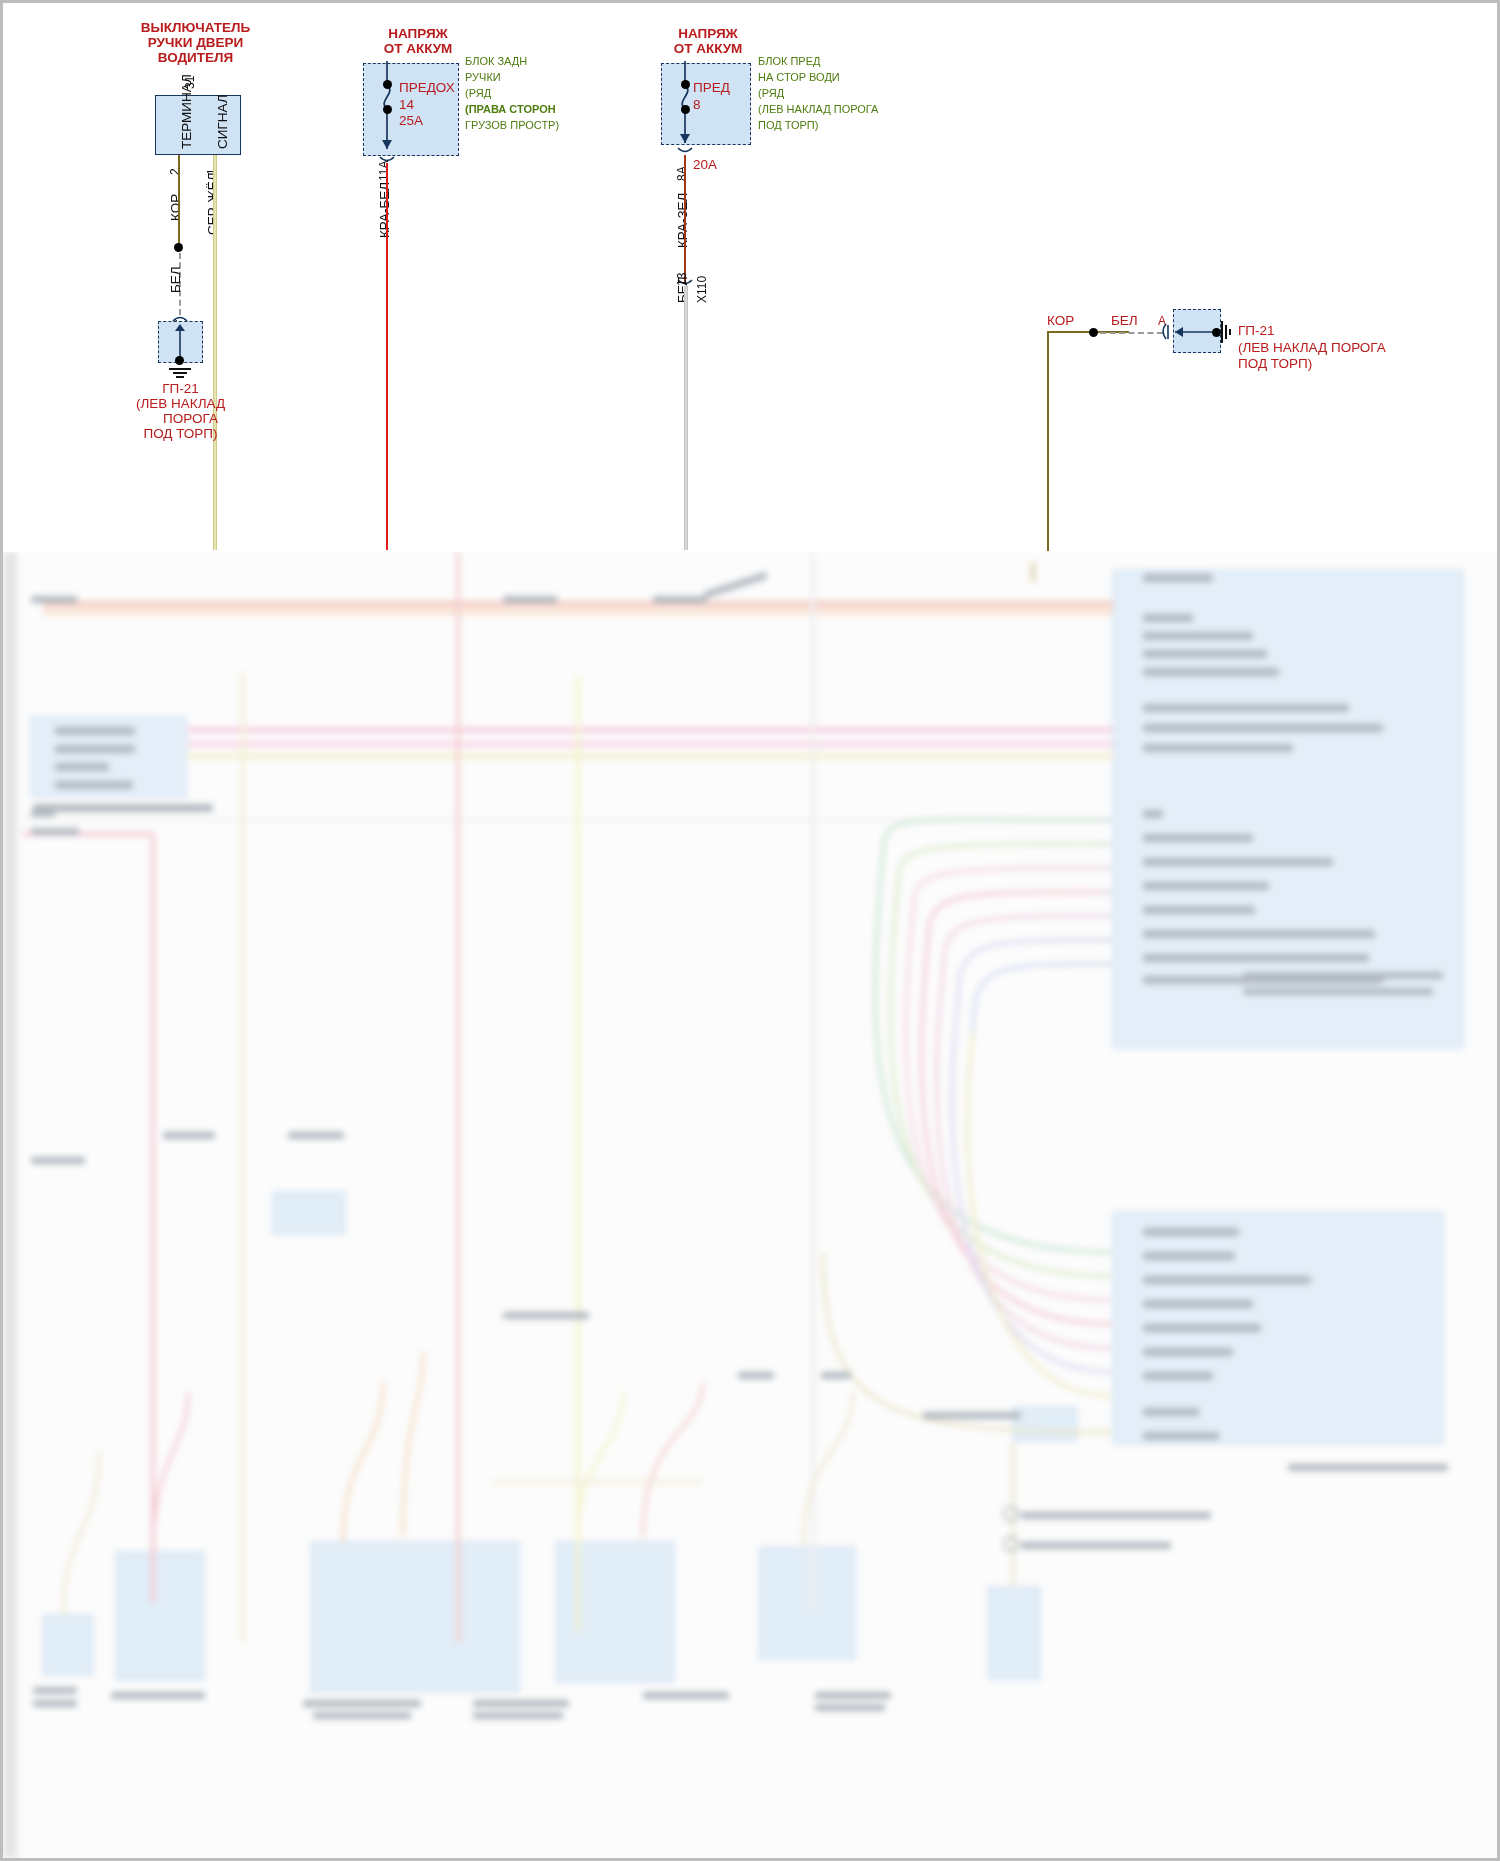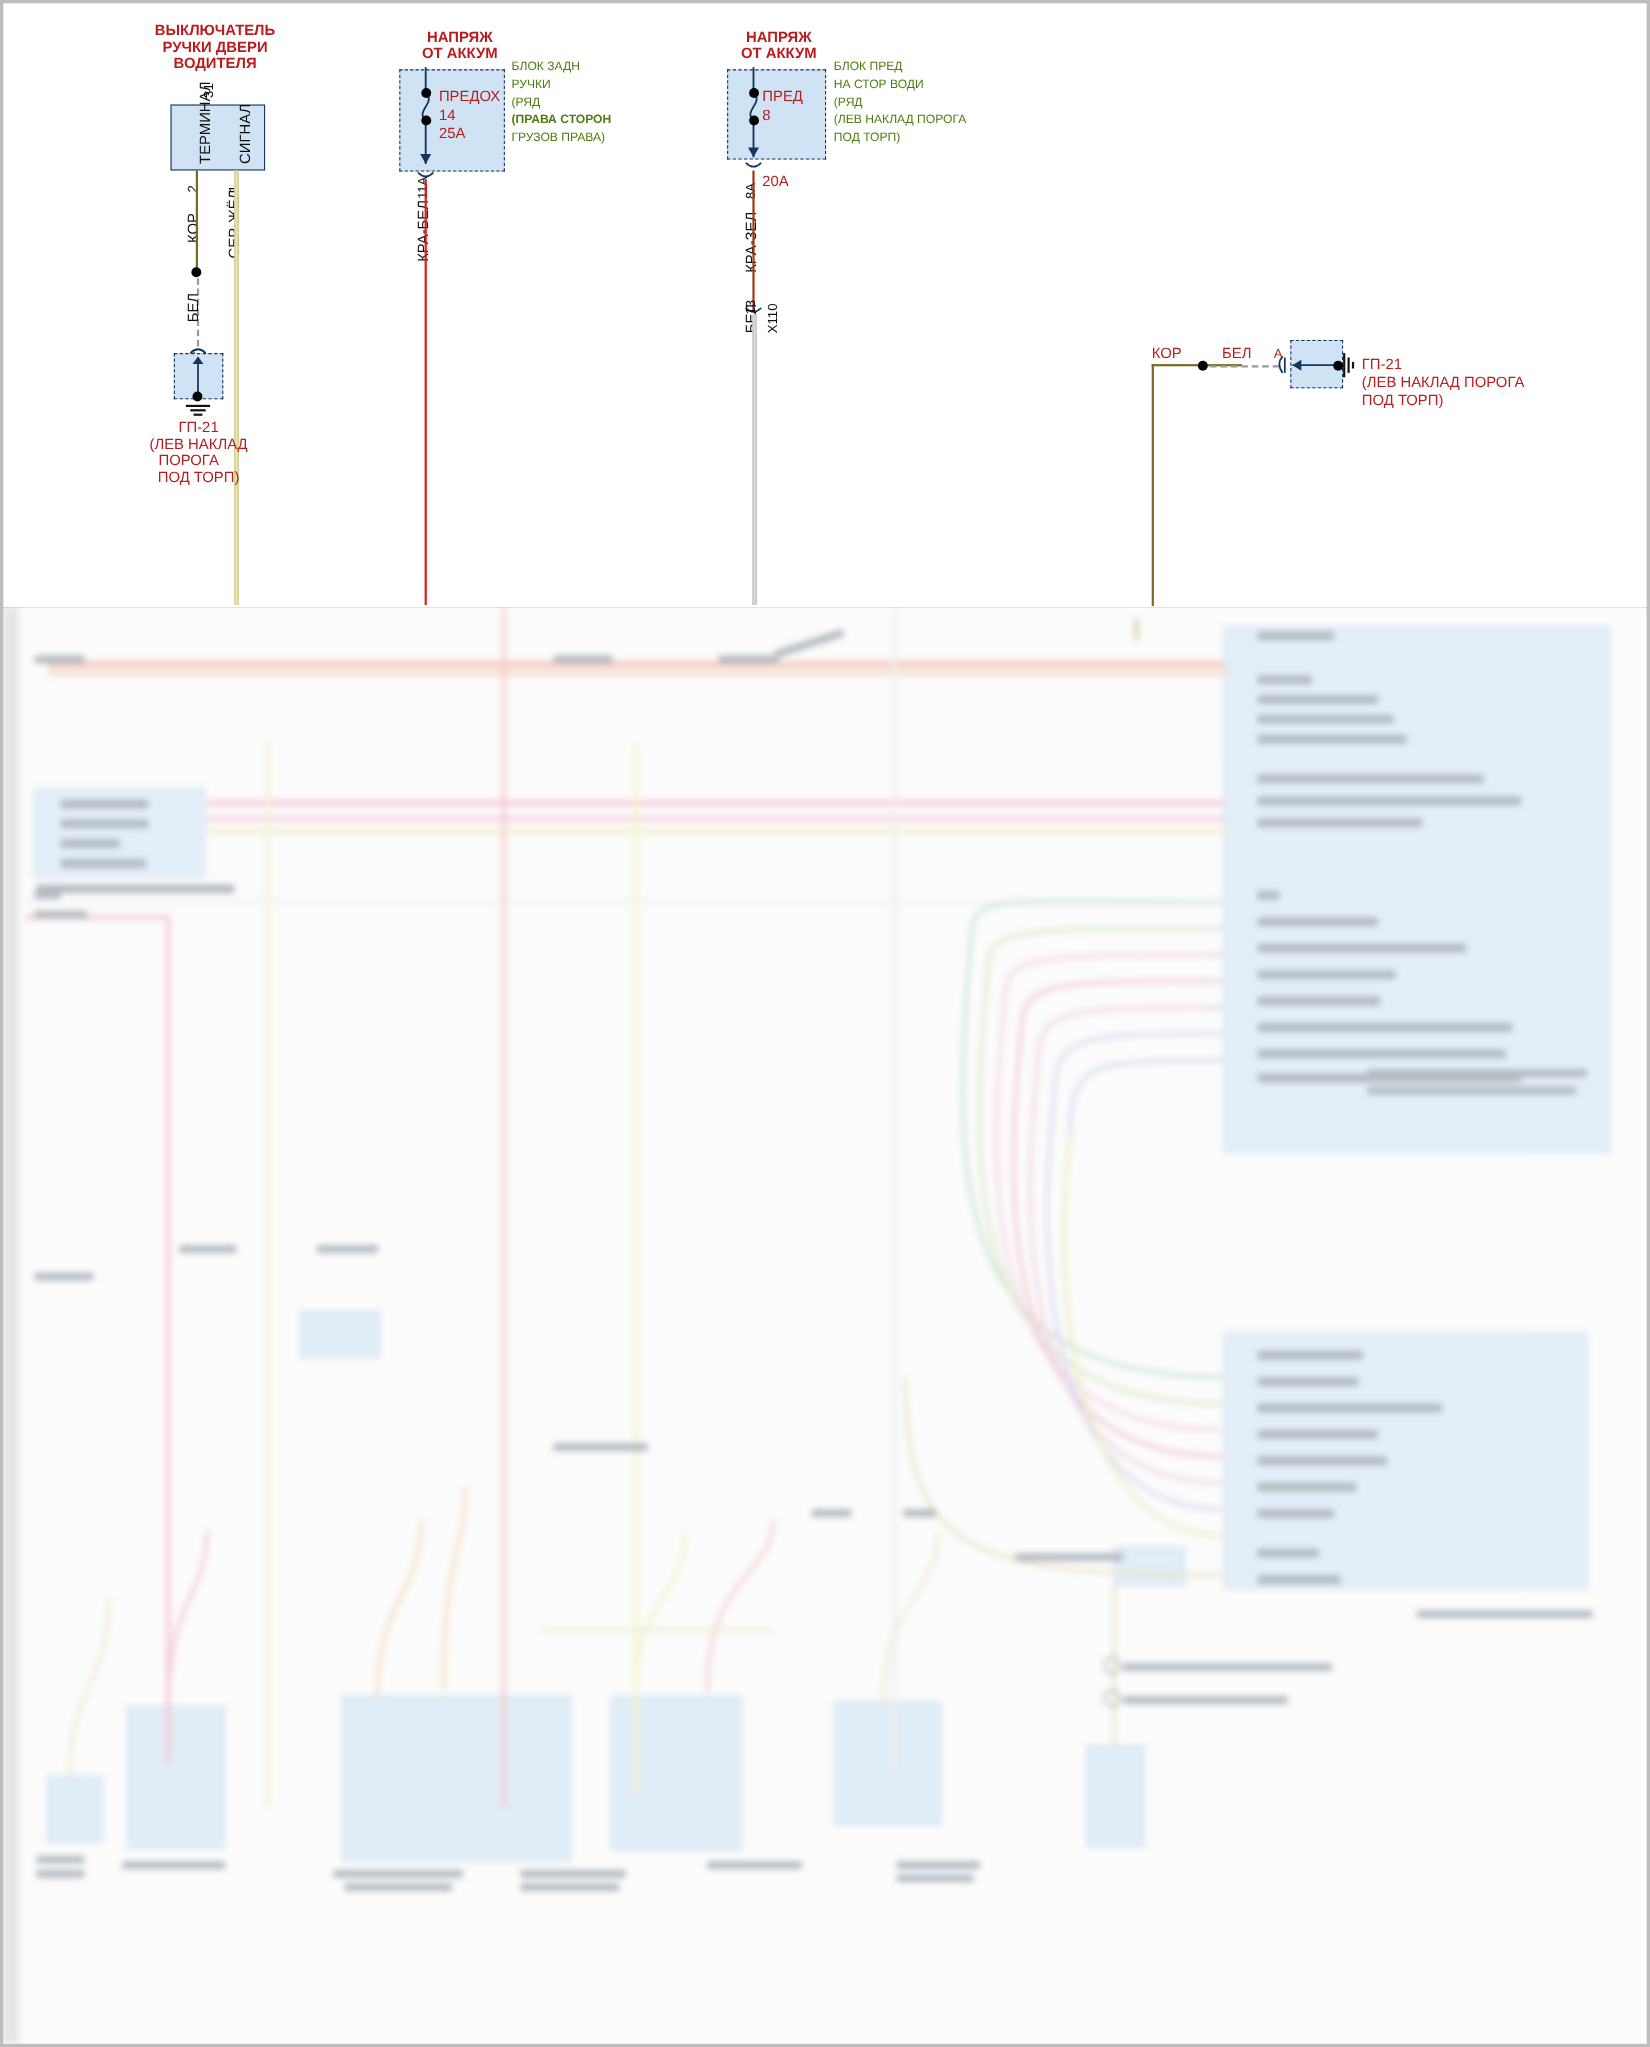--- a/index.html
+++ b/index.html
@@ -80,21 +80,21 @@
       <line x1="177" y1="357" x2="177" y2="322" stroke="#17365d" stroke-width="1.6"></line>
       <path d="M172 328 l5 -7 l5 7" fill="#17365d"></path>
       <line x1="166" y1="366" x2="188" y2="366" stroke="#111" stroke-width="2"></line>
       <line x1="170" y1="370" x2="184" y2="370" stroke="#111" stroke-width="2"></line>
       <line x1="173" y1="374" x2="181" y2="374" stroke="#111" stroke-width="2"></line>
     </svg>
     <div class="dot" style="left:172px;top:353px;"></div>
 
     <div class="t tc" style="left:105px;top:378px;width:145px;">ГП-21</div>
     <div class="t tc" style="left:105px;top:393px;width:145px;">(ЛЕВ НАКЛАД</div>
-    <div class="t tc" style="left:96px;top:408px;width:145px;">ПОРОГА</div>
+    <div class="t tc" style="left:115px;top:408px;width:145px;">ПОРОГА</div>
     <div class="t tc" style="left:105px;top:423px;width:145px;">ПОД ТОРП)</div>
 
     <div class="t tb tc" style="left:355px;top:23px;width:120px;">НАПРЯЖ</div>
     <div class="t tb tc" style="left:355px;top:38px;width:120px;">ОТ АККУМ</div>
 
     <div class="boxd" style="left:360px;top:60px;width:96px;height:93px;"></div>
     <svg class="ov">
       <line x1="384" y1="58" x2="384" y2="80" stroke="#17365d" stroke-width="1.7"></line>
       <path d="M384 82 c10 8 -10 16 0 24" stroke="#17365d" stroke-width="1.7" fill="none"></path>
       <line x1="384" y1="106" x2="384" y2="146" stroke="#17365d" stroke-width="1.7"></line>
@@ -105,21 +105,21 @@
     <div class="dot" style="left:380px;top:102px;"></div>
 
     <div class="t" style="left:396px;top:77px;">ПРЕДОХ</div>
     <div class="t" style="left:396px;top:94px;">14</div>
     <div class="t" style="left:396px;top:110px;">25А</div>
 
     <div class="fuse-label" style="left:462px;top:50px;">БЛОК ЗАДН</div>
     <div class="fuse-label" style="left:462px;top:66px;">РУЧКИ</div>
     <div class="fuse-label" style="left:462px;top:82px;">(РЯД</div>
     <div class="fuse-label" style="left:462px;top:98px;font-weight:bold;">(ПРАВА СТОРОН</div>
-    <div class="fuse-label" style="left:462px;top:114px;">ГРУЗОВ ПРАВА)</div>
+    <div class="fuse-label" style="left:462px;top:114px;">ГРУЗОВ ПРОСТР)</div>
 
     <div class="vert" style="left:374px;top:178px;font-size:12px;">11А</div>
     <div class="vert" style="left:374px;top:235px;">КРА-БЕЛ</div>
     <div class="wire v" style="left:383px;top:160px;height:387px;background:#e01b1b;"></div>
 
     <div class="t tb tc" style="left:645px;top:23px;width:120px;">НАПРЯЖ</div>
     <div class="t tb tc" style="left:645px;top:38px;width:120px;">ОТ АККУМ</div>
 
     <div class="boxd" style="left:658px;top:60px;width:90px;height:82px;"></div>
     <svg class="ov">

